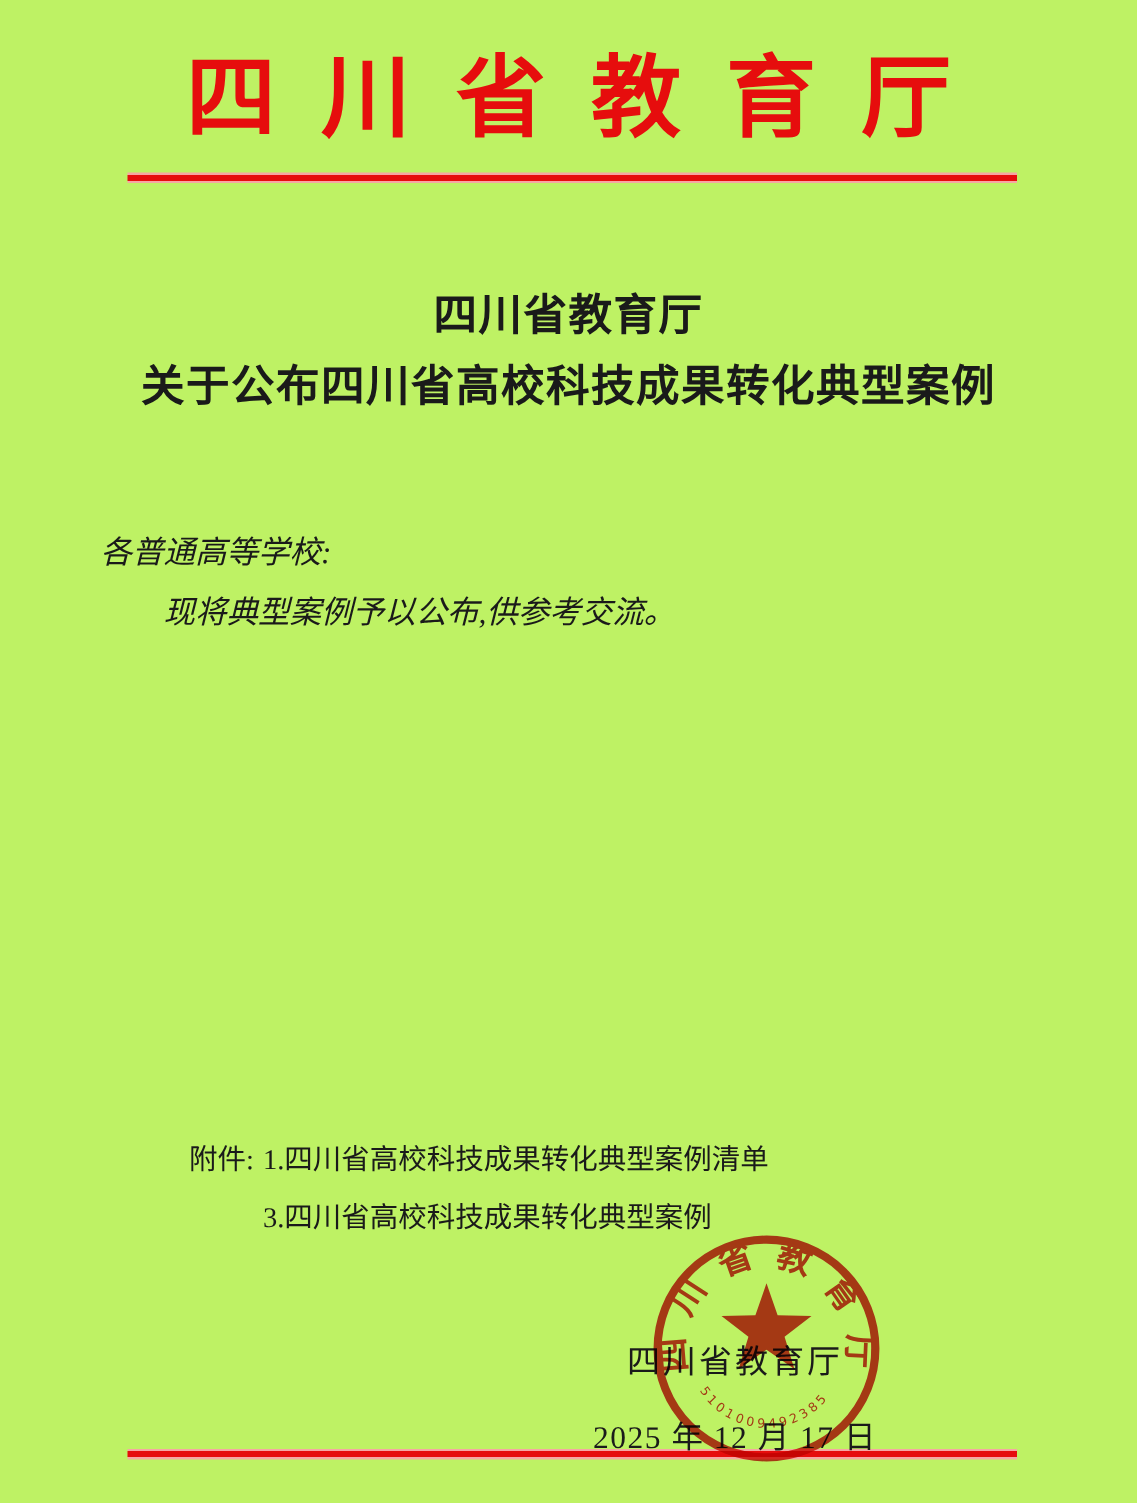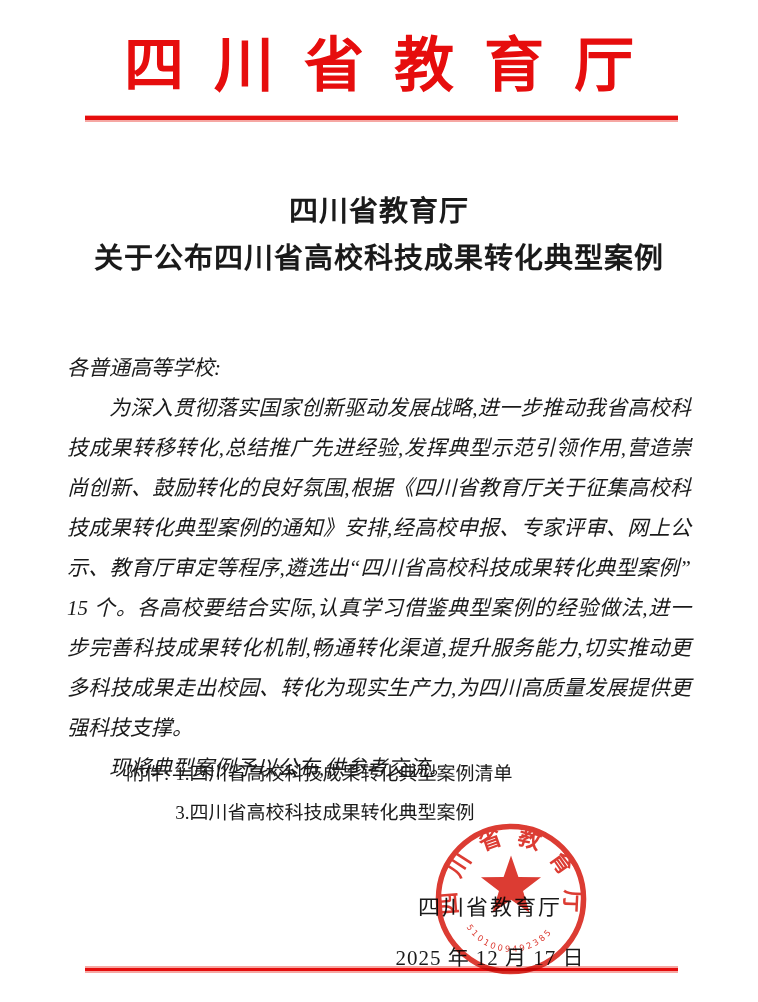--- a/index.html
+++ b/index.html
@@ -2,21 +2,21 @@
 <html lang="zh-CN"><head>
 <meta charset="utf-8">
 <style>
   * { margin: 0; padding: 0; box-sizing: border-box; }
   html, body { background: #e9e9e9; }
   .page {
     position: relative;
     width: 758px;
     height: 1002px;
     margin: 0 auto;
-    background: #ffffff;
+    background: #bef264;
     overflow: hidden;
     font-family: "Liberation Serif", "DejaVu Serif", serif;
     color: #1a1a1a;
   }
   
   .letterhead {
     position: absolute;
     top: 30px; left: 0; right: 0;
     text-align: center;
     font-size: 60px;
@@ -105,21 +105,20 @@
 
   <div class="red-rule top"></div>
 
   <div class="doc-title">
     <div>四川省教育厅</div>
     <div>关于公布四川省高校科技成果转化典型案例</div>
   </div>
 
   <div class="body-block">
     <div class="salutation">各普通高等学校:</div>
-    <div class="para">为深入贯彻落实国家创新驱动发展战略,进一步推动我省高校科技成果转移转化,总结推广先进经验,发挥典型示范引领作用,营造崇尚创新、鼓励转化的良好氛围,根据《四川省教育厅关于征集高校科技成果转化典型案例的通知》安排,经高校申报、专家评审、网上公示、教育厅审定等程序,遴选出“四川省高校科技成果转化典型案例”15 个。各高校要结合实际,认真学习借鉴典型案例的经验做法,进一步完善科技成果转化机制,畅通转化渠道,提升服务能力,切实推动更多科技成果走出校园、转化为现实生产力,为四川高质量发展提供更强科技支撑。</div>
     <div class="para">现将典型案例予以公布,供参考交流。</div>
   </div>
 
   <div class="attachments">
     <span class="label">附件:</span>
     <span>
       <div>1.四川省高校科技成果转化典型案例清单</div>
       <div>3.四川省高校科技成果转化典型案例</div>
     </span>
   </div>

